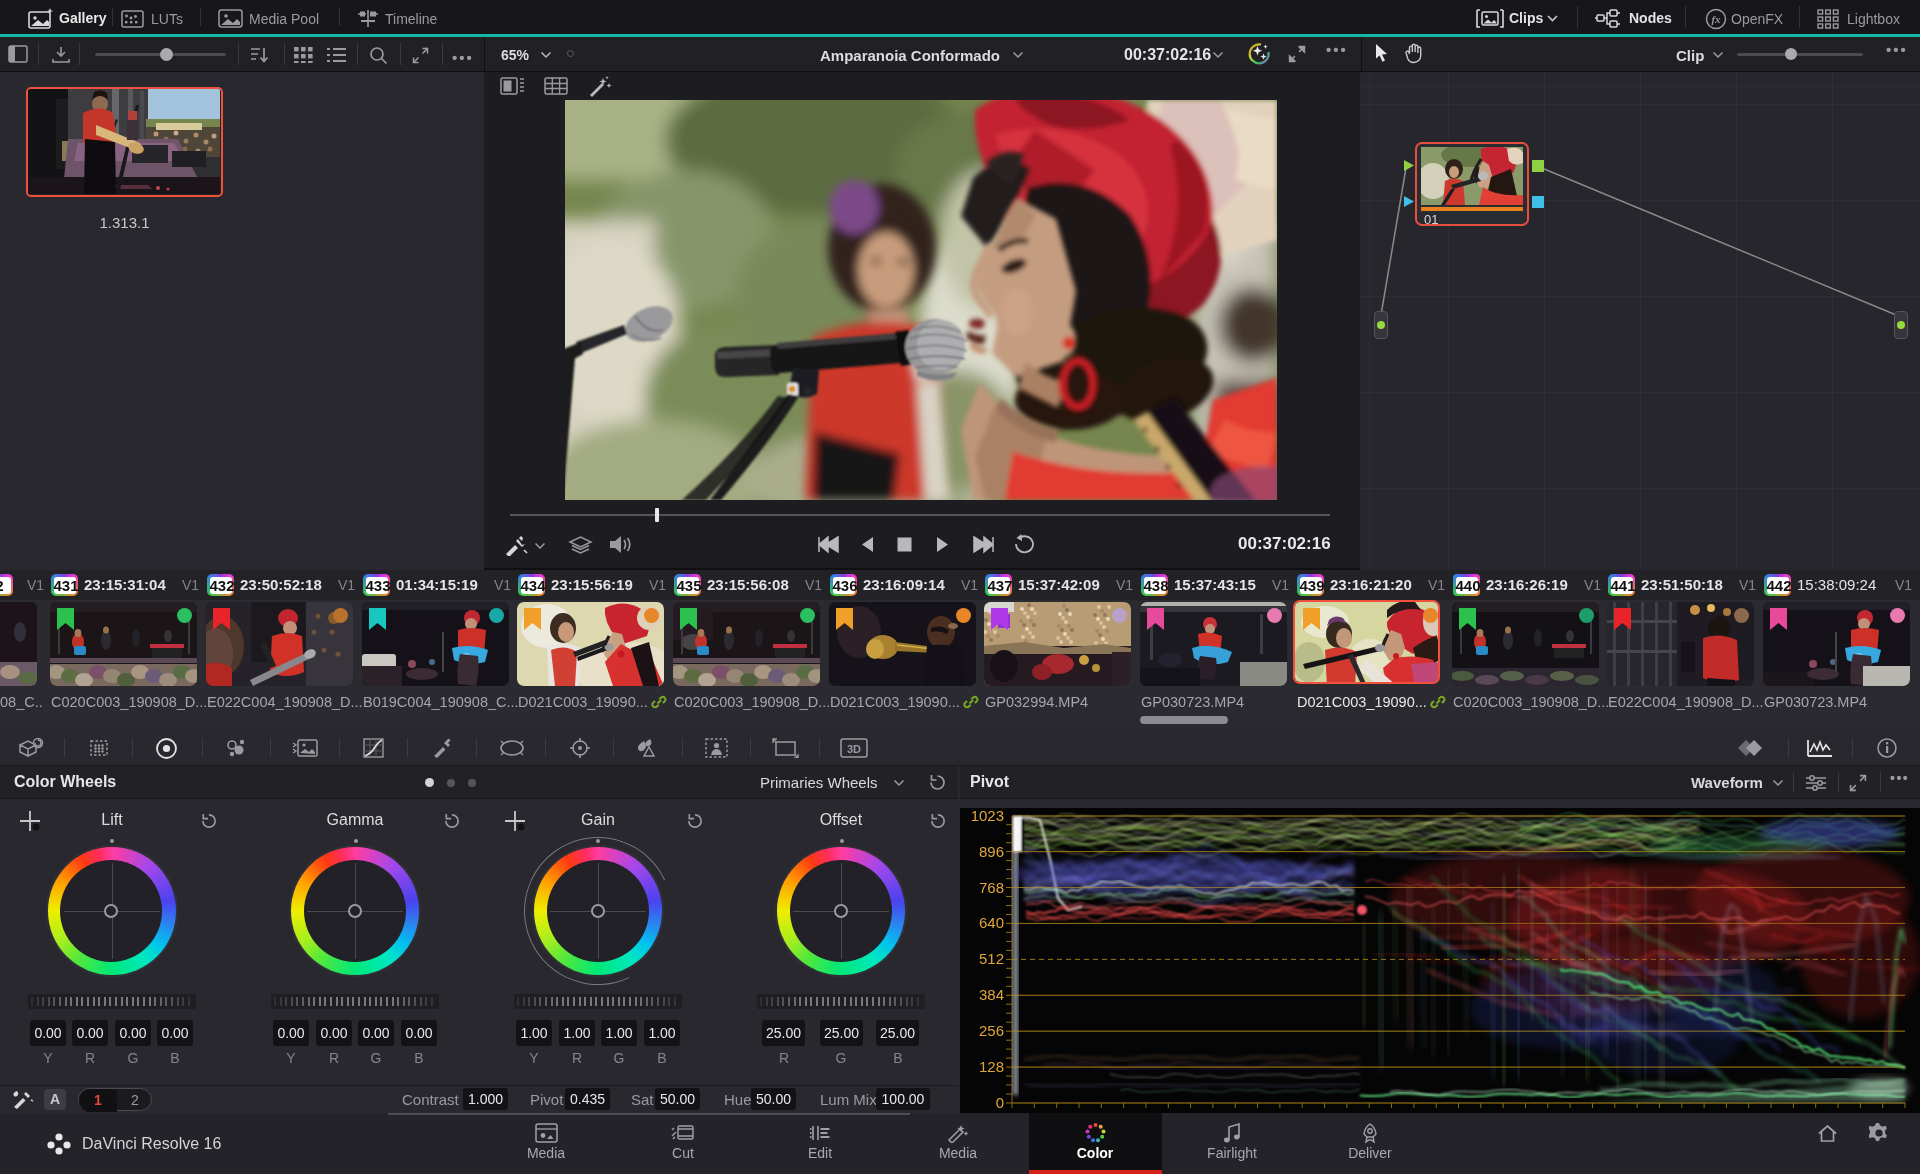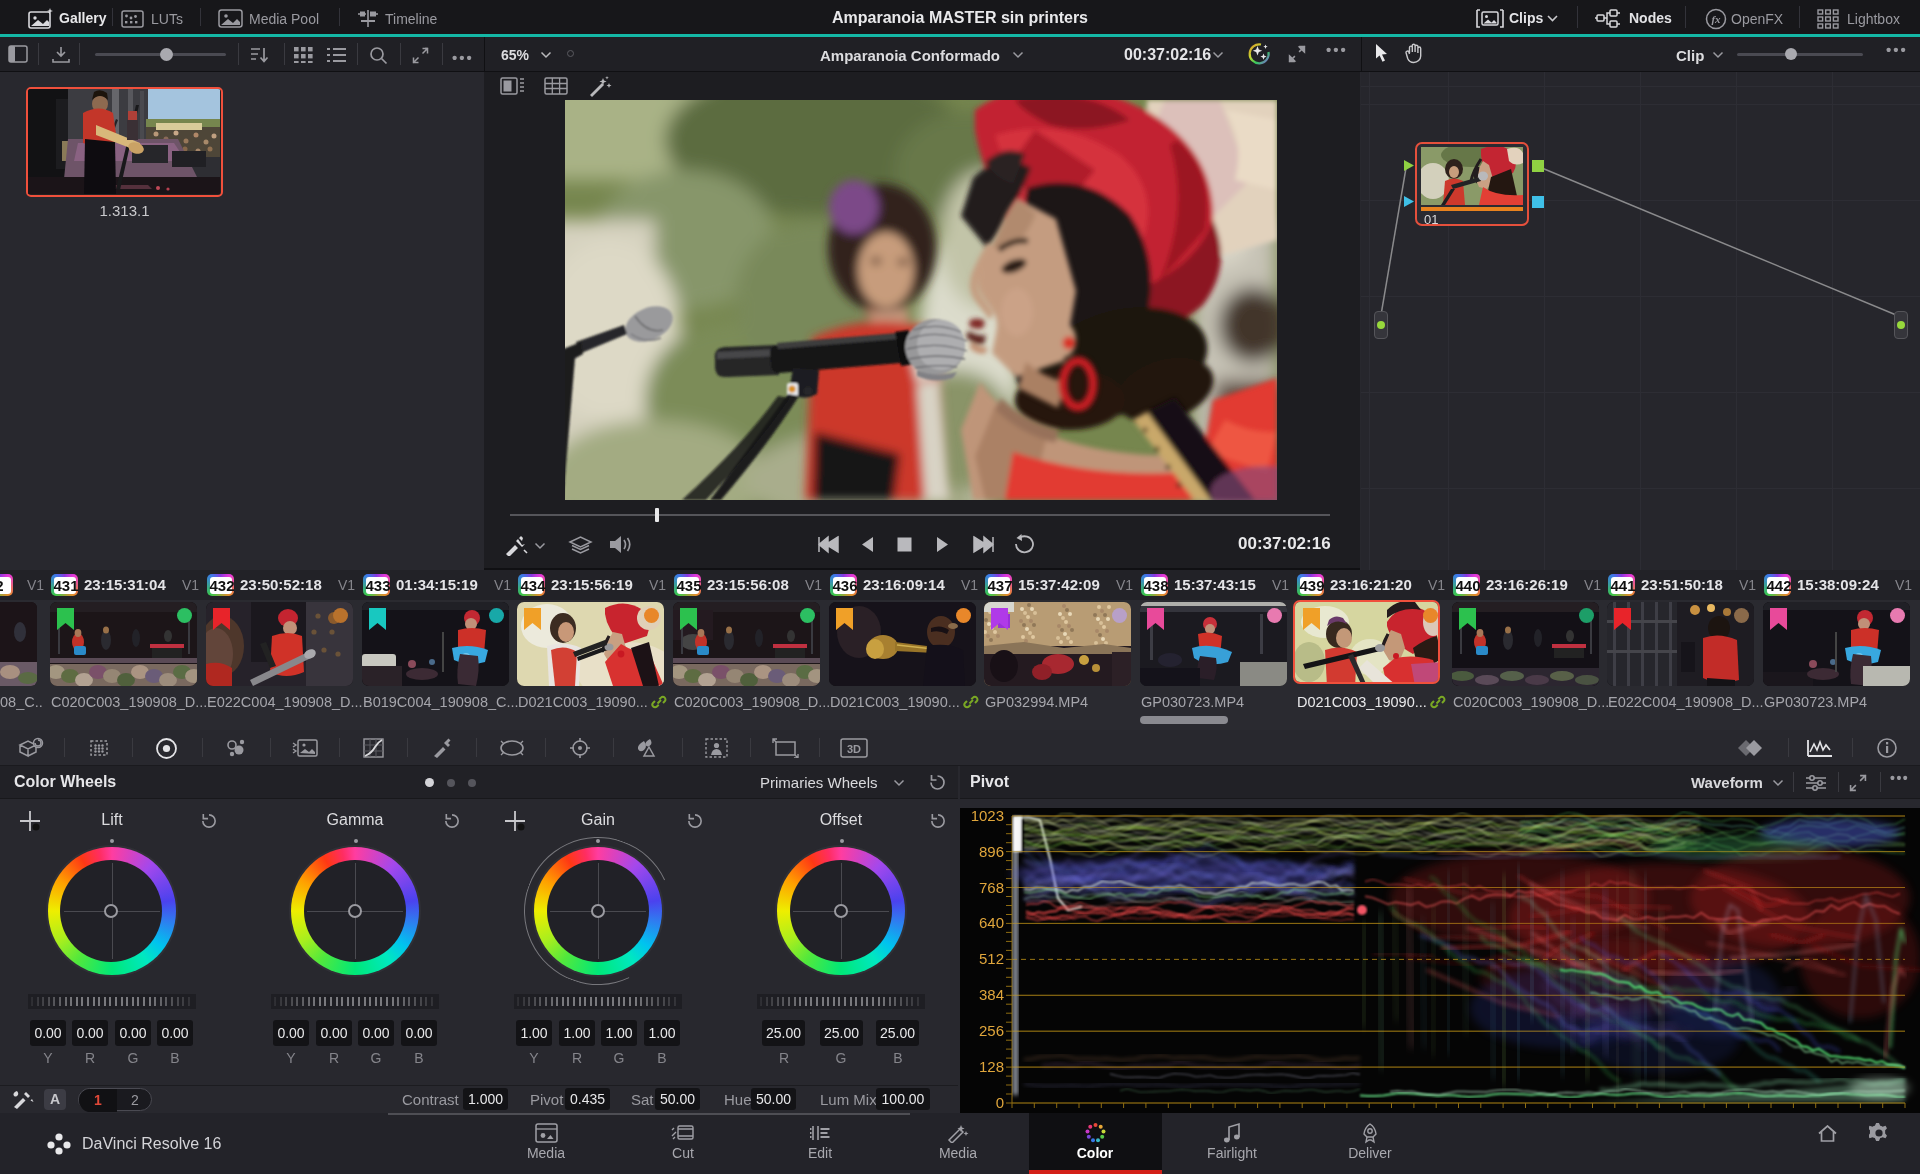--- a/index.html
+++ b/index.html
@@ -35,21 +35,20 @@
  <div class="sep" style="left:339px;top:8px;bottom:8px;background:#33333a"></div>
  <svg class="abs" style="left:356px;top:8px" width="24" height="21" viewBox="0 0 24 21">
   <g stroke="#9a9aa0" stroke-width="1.6" fill="none">
    <path d="M12 2 v17 M2 6 h8 M14 6 h8"></path>
         <rect x="4" y="3.5" width="5" height="5" fill="#9a9aa0" stroke="none"></rect>
         <rect x="14" y="3.5" width="6" height="5" fill="#9a9aa0" stroke="none"></rect>
    <path d="M5 13 h14" stroke-width="2"></path>
   </g>
  </svg>
  <div class="abs" style="left:385px;top:11px;font-size:14px;color:#9a9aa0">Timeline</div>
- <div class="abs" style="left:0;top:9px;width:1920px;text-align:center;font-size:16px;font-weight:bold;color:#e9e9eb">Amparanoia MASTER sin printers</div>
  <svg class="abs" style="left:1474px;top:9px" width="32" height="19" viewBox="0 0 32 19">
   <path d="M3 1 h3 M3 1 v17 h3 M29 1 h-3 M29 1 v17 h-3" stroke="#d9d9dc" stroke-width="1.6" fill="none"></path>
   <rect x="8" y="3" width="16" height="13" rx="1.5" fill="none" stroke="#d9d9dc" stroke-width="1.5"></rect>
   <circle cx="12.5" cy="7.5" r="1.5" fill="#d9d9dc"></circle>
       <path d="M9.5 14.5 L14 10.5 L17.5 13.5 L20 11 L22.5 13.5 V14.5 Z" fill="#d9d9dc"></path>
  </svg>
  <div class="abs" style="left:1509px;top:10px;font-size:14px;font-weight:bold;color:#e3e3e6">Clips</div>
  <svg class="abs" style="left:1546px;top:14px" width="13" height="9" viewBox="0 0 13 9">
       <path d="M2 2 L6.5 6.5 L11 2" stroke="#c9c9cc" stroke-width="1.6" fill="none"></path>
     </svg>
@@ -242,21 +241,21 @@
     <path d="M57 50 l30 3 1 52 -32 0 Z" fill="#0e0c10"></path>
     <path d="M68 36 L112 54 L110 62 L68 46 Z" fill="#d8b87a"></path>
     <ellipse cx="108" cy="59" rx="8" ry="5.5" fill="#caa265" transform="rotate(20 108 59)"></ellipse>
    </g>
    <g>
     <rect x="100" y="22" width="9" height="11" fill="#b04038"></rect>
     <rect x="99" y="31" width="11" height="20" fill="#3a3035"></rect>
    </g>
   </svg>
  </div>
- <div class="abs" style="left:26px;top:130px;width:197px;text-align:center;font-size:15px;color:#c9c9cc">1.313.1</div>
+ <div class="abs" style="left:26px;top:142px;width:197px;text-align:center;font-size:15px;color:#c9c9cc">1.313.1</div>
 </div>
 
 <div class="abs" id="viewer" style="left:484px;top:72px;width:876px;height:498px;background:#1d1d21">
  <svg class="abs" style="left:16px;top:4px" width="26" height="20" viewBox="0 0 26 20">
   <rect x="1" y="2" width="16" height="16" rx="1.5" fill="none" stroke="#9a9aa0" stroke-width="1.5"></rect>
       <rect x="3.5" y="4.5" width="8" height="11" fill="#9a9aa0"></rect>
   <g stroke="#9a9aa0" stroke-width="1.3">
         <path d="M20 3 h4 M20 7 h4 M20 11 h4 M20 15 h4"></path>
       </g>
  </svg>
@@ -899,21 +898,21 @@
         <rect x="74" y="40" width="14" height="30" fill="#16141a"></rect>
       </svg></div>
 <svg class="abs" style="left:1614px;top:38px" width="17" height="22" viewBox="0 0 17 22">
       <path d="M0 0 h17 v22 l-8.5 -7 L0 22 Z" fill="#e8242a"></path>
     </svg>
 <div class="abs" style="left:1734px;top:38px;width:15px;height:15px;border-radius:50%;background:#8a6a4a"></div>
 <div class="abs" style="left:1608px;top:124px;font-size:14.5px;color:#a5a5ab;white-space:nowrap">E022C004_190908_D...</div>
 <div class="abs" style="left:1764px;top:4px;width:27px;height:22px;border-radius:5px;background:conic-gradient(#8a38e0 0deg,#e838d8 45deg,#e8882a 135deg,#3ac84a 225deg,#3a7ae8 315deg,#8a38e0 360deg);padding:2.5px">
       <div style="width:100%;height:100%;background:#fff;border-radius:3px;color:#111;font-weight:bold;font-size:15px;text-align:center;line-height:17px">442</div>
     </div>
-<div class="abs" style="left:1797px;top:6px;font-size:15px;font-weight:bold;color:#e4e4e7">15:38:09:24</div>
+<div class="abs" style="left:1797px;top:6px;font-size:15px;font-weight:normal;color:#e4e4e7">15:38:09:24</div>
 <div class="abs" style="left:1895px;top:7px;font-size:14px;color:#85858b">V1</div>
 <div class="abs" style="left:1763px;top:32px;width:147px;height:84px;border-radius:7px;overflow:hidden;background:#111"><svg width="147" height="84" viewBox="0 0 147 84">
         <rect width="147" height="84" fill="#141218"></rect>
         <rect y="0" width="147" height="8" fill="#202026"></rect>
         <ellipse cx="102" cy="16" rx="8" ry="8" fill="#c22832"></ellipse>
         <ellipse cx="101" cy="22" rx="6" ry="6" fill="#c09078"></ellipse>
         <path d="M88 28 Q102 24 116 28 L114 52 Q101 58 88 52 Z" fill="#cc3028"></path>
         <path d="M82 46 Q100 41 118 48 L115 60 Q99 65 84 58 Z" fill="#38a8e0"></path>
         <circle cx="96" cy="55" r="4" fill="#70c8f0"></circle>
         <path d="M90 52 q-4 16 -2 30 l18 2 q4 -16 2 -30 Z" fill="#3a2a34"></path>

